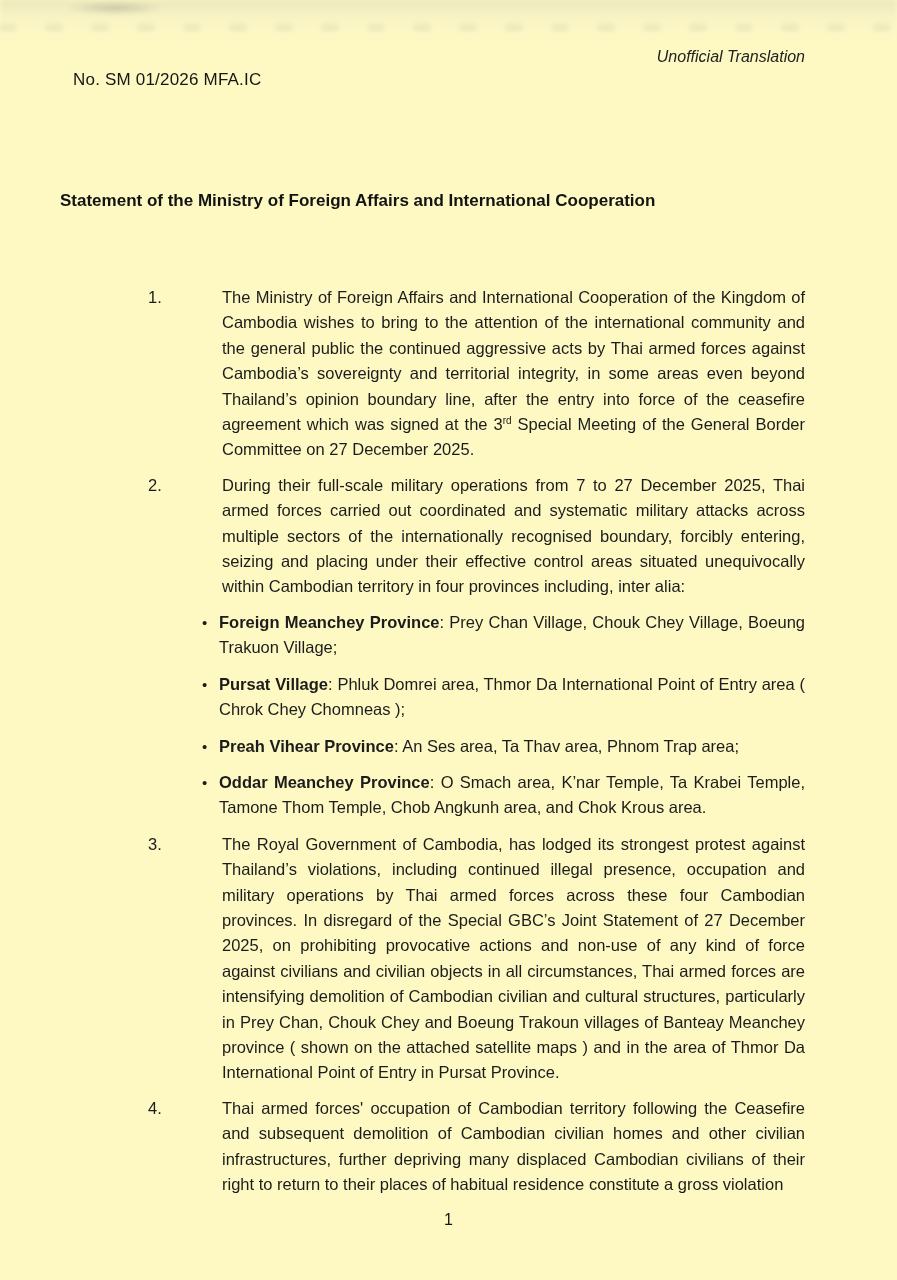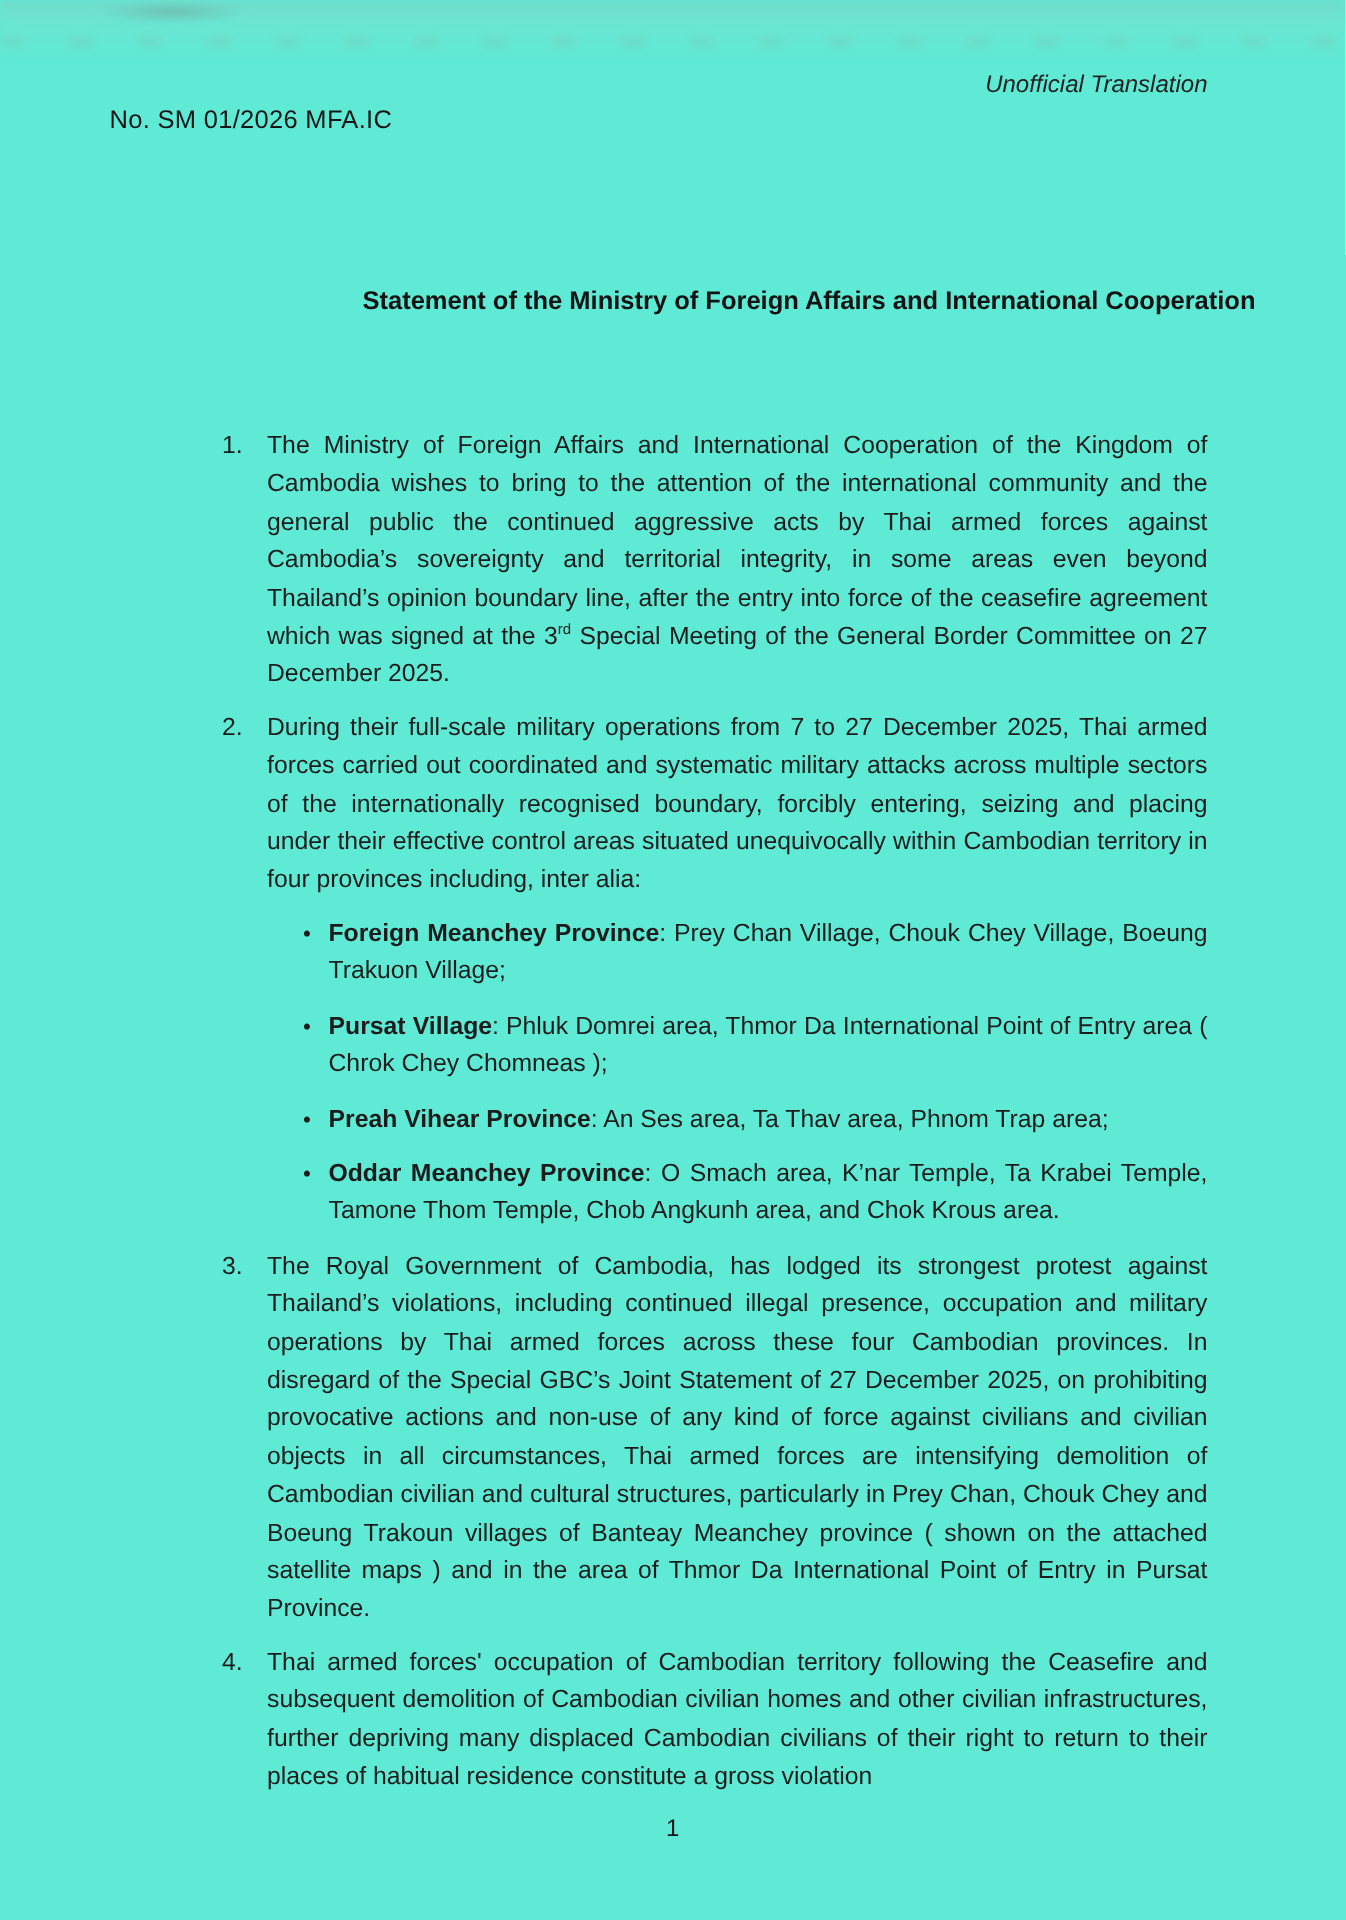--- a/index.html
+++ b/index.html
@@ -6,21 +6,21 @@
   body {
     width: 897px; height: 1280px;
     background: #ffffff;
     font-family: "Liberation Sans", sans-serif;
     color: #1b1b1b;
     position: relative;
     -webkit-font-smoothing: antialiased;
   }
   .page {
     position: absolute; inset: 0;
-    background: #5eead4;
+    background: #fef9c3;
     overflow: hidden;
     padding-left: 20px;
   }
   
   .scan-band {
     position: absolute; top: 0; left: 0; right: 0; height: 44px;
     background:
       radial-gradient(70px 10px at 115px 8px, rgba(110,110,110,0.30), rgba(110,110,110,0) 70%),
       linear-gradient(180deg, rgba(175,175,175,0.24) 0%, rgba(205,205,205,0.10) 40%, rgba(255,255,255,0) 100%);
     filter: blur(2px);
@@ -40,36 +40,36 @@
     color: #222222;
   }
   .ref-number {
     position: absolute; top: 70px; left: 73px;
     font-size: 17px;
     letter-spacing: 0.2px;
     color: #161616;
   }
   .title {
     position: absolute; top: 188px; left: 60px; right: 60px;
-    text-align: right;
+    text-align: left;
     font-weight: bold;
     font-size: 17px;
     line-height: 26px;
     color: #131313;
   }
   .content {
     position: absolute; top: 285px; left: 148px; width: 657px;
     font-size: 16.5px;
     line-height: 25.4px;
     text-align: justify;
     color: #1c1c1c;
   }
   .pitem { display: flex; margin-bottom: 10px; }
   .pnum  { flex: 0 0 30px; text-align: left; }
-  .ptext { flex: 1; }
+  .ptext { flex: 1; margin-left: 44px; }
   sup { font-size: 10px; vertical-align: super; line-height: 0; }
   .bullets { margin: 0 0 10px 54px; }
   .bitem { display: flex; margin-bottom: 11px; }
   .bdot  { flex: 0 0 17px; font-size: 15px; }
   .btext { flex: 1; }
   .btext b { font-weight: bold; }
   .page-number {
     position: absolute; top: 1211px; left: 0; right: 0;
     text-align: center;
     font-size: 16px;

